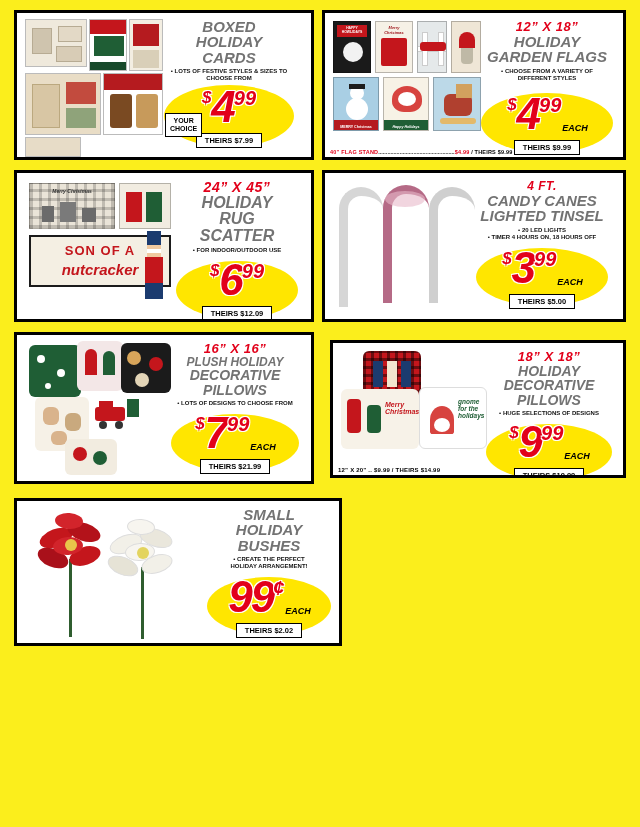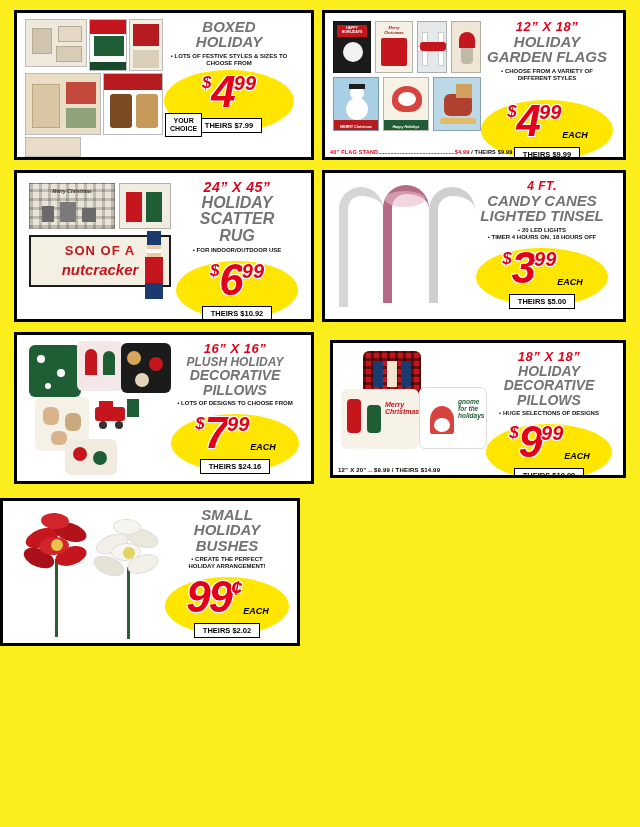--- a/index.html
+++ b/index.html
@@ -144,20 +144,21 @@
         <div style="position:absolute;left:0;top:0;right:0;height:16px;background:#b51b1f;"></div>
         <div style="position:absolute;left:6px;top:20px;width:22px;height:34px;background:#7a4a22;border-radius:3px;"></div>
         <div style="position:absolute;left:32px;top:20px;width:22px;height:34px;background:#c79a5b;border-radius:3px;"></div>
       </div>
       <div class="cardimg" style="left:8px; top:124px; width:56px; height:20px; background:#e7dcc7;"></div>
     </div>
 
     <div class="info" style="width:152px;">
       <div class="title" style="font-size:15px;">BOXED</div>
       <div class="title" style="font-size:15px;">HOLIDAY</div>
+      <div class="title" style="font-size:15px;">CARDS</div>
       <div class="bullets">
         <div>• LOTS OF FESTIVE STYLES &amp; SIZES TO</div>
         <div>CHOOSE FROM</div>
       </div>
       <div class="pricewrap" style="">
         <div class="blob" style="width:130px;height:62px;"></div>
         <div class="price">
           <span class="dollar">$</span><span class="whole">4</span><span class="cents">99</span>
         </div>
         <div><span class="theirs">THEIRS $7.99</span></div>
@@ -213,21 +214,21 @@
     </div>
 
     <div class="info" style="width:140px;">
       <div class="size" style="font-size:13px;">12” X 18”</div>
       <div class="title" style="font-size:15px;">HOLIDAY</div>
       <div class="title" style="font-size:15px;">GARDEN FLAGS</div>
       <div class="bullets">
         <div>• CHOOSE FROM A VARIETY OF</div>
         <div>DIFFERENT STYLES</div>
       </div>
-      <div class="pricewrap" style="margin-top:16px;">
+      <div class="pricewrap" style="margin-top:9px;">
         <div class="blob" style="width:132px;height:60px;"></div>
         <div class="price">
           <span class="dollar">$</span><span class="whole">4</span><span class="cents">99</span><span class="each">EACH</span>
         </div>
         <div><span class="theirs">THEIRS $9.99</span></div>
       </div>
     </div>
 
     <div class="footnote">
       <span class="red">40” FLAG STAND</span><span class="dots">..................................................</span><span class="red">$4.99</span> <span>/ THEIRS $9.99</span>
@@ -257,31 +258,31 @@
         <div style="position:absolute;left:10px;top:14px;width:14px;height:12px;background:#f0c9a0;"></div>
         <div style="position:absolute;left:8px;top:26px;width:18px;height:26px;background:#c4161c;"></div>
         <div style="position:absolute;left:8px;top:52px;width:18px;height:16px;background:#1b3b6f;"></div>
         <div style="position:absolute;left:10px;top:18px;width:14px;height:4px;background:#fff;"></div>
       </div>
     </div>
 
     <div class="info" style="width:136px;">
       <div class="size" style="font-size:14px;">24” X 45”</div>
       <div class="title" style="font-size:16px;">HOLIDAY</div>
+      <div class="title" style="font-size:16px;">RUG</div>
       <div class="title" style="font-size:16px;">SCATTER</div>
-      <div class="title" style="font-size:16px;">RUG</div>
       <div class="bullets">
         <div>• FOR INDOOR/OUTDOOR USE</div>
       </div>
       <div class="pricewrap" style="margin-top:4px;">
         <div class="blob" style="width:122px;height:58px;"></div>
         <div class="price">
           <span class="dollar">$</span><span class="whole">6</span><span class="cents">99</span>
         </div>
-        <div><span class="theirs">THEIRS $10.92</span></div>
+        <div><span class="theirs">THEIRS $12.09</span></div>
       </div>
     </div>
   </div>
 
   <div class="card" style="left:322px; top:170px; width:304px; height:152px;">
     <div class="photos" style="width:160px;">
       <div class="candy" style="left:14px;top:14px;width:44px;height:120px;border-color:#d6d6d6;border-width:9px;border-bottom:none;border-right:none;"></div>
       <div class="candy" style="left:58px;top:12px;width:46px;height:118px;border-color:#b56a86;border-width:9px;border-bottom:none;border-right:none;"></div>
       <div class="candy" style="left:104px;top:14px;width:46px;height:116px;border-color:#cfcfcf;border-width:9px;border-bottom:none;border-right:none;"></div>
       <div style="position:absolute;left:60px;top:18px;width:40px;height:16px;background:#e8b9c9;border-radius:50%;opacity:.6;"></div>
@@ -346,21 +347,21 @@
       <div class="title" style="font-size:14px;">DECORATIVE</div>
       <div class="title" style="font-size:14px;">PILLOWS</div>
       <div class="bullets">
         <div>• LOTS OF DESIGNS TO CHOOSE FROM</div>
       </div>
       <div class="pricewrap" style="margin-top:4px;">
         <div class="blob" style="width:128px;height:58px;"></div>
         <div class="price">
           <span class="dollar">$</span><span class="whole">7</span><span class="cents">99</span><span class="each">EACH</span>
         </div>
-        <div><span class="theirs">THEIRS $24.16</span></div>
+        <div><span class="theirs">THEIRS $21.99</span></div>
       </div>
     </div>
   </div>
 
   <div class="card" style="left:330px; top:340px; width:296px; height:138px;">
     <div class="photos" style="width:160px;">
       <div class="pillow redplaid" style="left:30px;top:8px;width:58px;height:50px;">
         <div style="position:absolute;left:10px;top:10px;width:10px;height:26px;background:#1b3b6f;"></div>
         <div style="position:absolute;left:24px;top:10px;width:10px;height:26px;background:#f2e6cf;"></div>
         <div style="position:absolute;left:38px;top:10px;width:10px;height:26px;background:#1b3b6f;"></div>
@@ -394,21 +395,21 @@
         <div class="price">
           <span class="dollar">$</span><span class="whole">9</span><span class="cents">99</span><span class="each">EACH</span>
         </div>
         <div><span class="theirs">THEIRS $19.99</span></div>
       </div>
     </div>
 
     <div class="footnote" style="font-size:6px;">12” X 20” .. $9.99 / THEIRS $14.99</div>
   </div>
 
-  <div class="card" style="left:0; top:498px; width:300px; height:148px;">
+  <div class="card" style="left:14px; top:498px; width:328px; height:148px;">
     <div class="photos" style="width:170px;">
 
       <div class="flower" style="left:16px;top:8px;width:78px;height:130px;">
         <div class="stem" style="left:36px;top:50px;width:3px;height:78px;"></div>
         <div class="petal" style="left:6px;top:20px;width:34px;height:18px;background:#c4161c;transform:rotate(-20deg);"></div>
         <div class="petal" style="left:34px;top:14px;width:34px;height:18px;background:#b3121a;transform:rotate(18deg);"></div>
         <div class="petal" style="left:4px;top:40px;width:32px;height:18px;background:#a9101a;transform:rotate(22deg);"></div>
         <div class="petal" style="left:36px;top:38px;width:32px;height:18px;background:#c4161c;transform:rotate(-18deg);"></div>
         <div class="petal" style="left:22px;top:4px;width:28px;height:16px;background:#d2242b;transform:rotate(4deg);"></div>
         <div class="petal" style="left:20px;top:28px;width:30px;height:18px;background:#d2242b;transform:rotate(-4deg);"></div>

